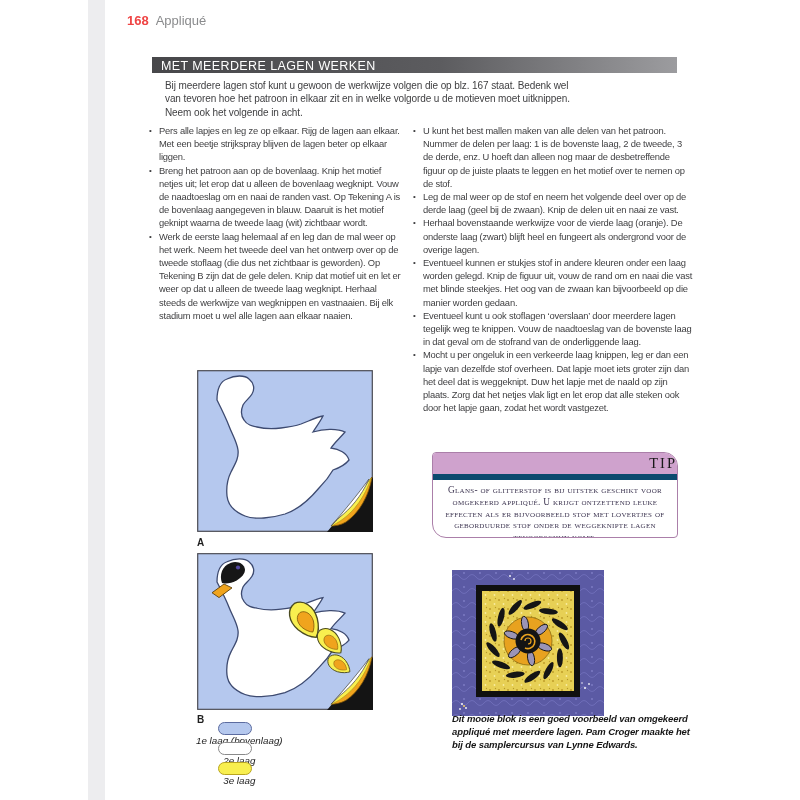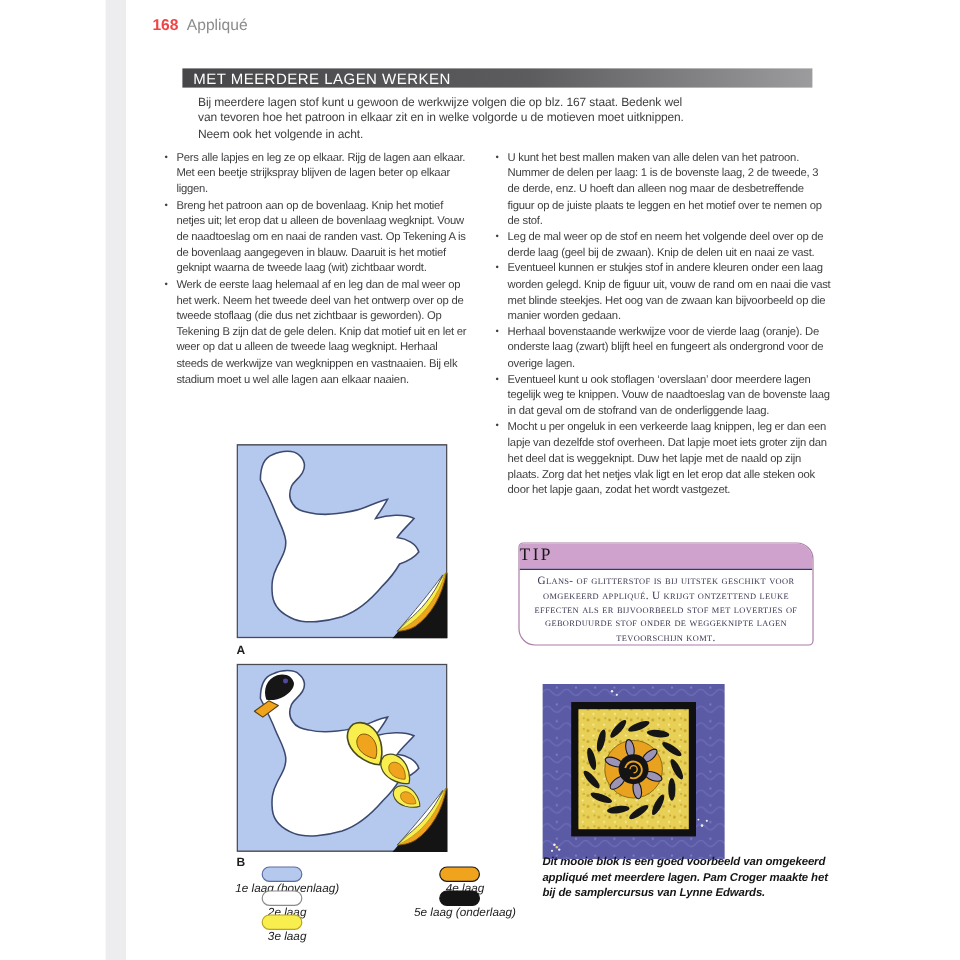--- a/index.html
+++ b/index.html
@@ -10,36 +10,36 @@
   .page-num{font-weight:bold;color:#ef4444;}
   .page-section{color:#8a8b8d;margin-left:7px;margin-top:13px;}
   .title-bar{position:absolute;left:152px;top:57px;width:525px;height:16px;box-sizing:border-box;
         background:linear-gradient(90deg,#47474a 0%,#5c5c5f 55%,#9c9c9f 100%);
         color:#ffffff;font-size:12.5px;font-weight:normal;letter-spacing:.4px;line-height:18px;padding-left:9px;}
   .intro{position:absolute;left:165px;top:79px;width:412px;font-size:10px;line-height:13.4px;letter-spacing:-0.1px;}
   .col{position:absolute;top:124px;font-size:9.4px;line-height:13.2px;letter-spacing:-0.2px;}
   .col ul{margin:0;padding:0;list-style:none;}
   .col li{padding-left:11px;position:relative;}
   .col li::before{content:"\2022";position:absolute;left:1px;top:0;font-size:8px;line-height:13.2px;color:#3f3f41;}
-  .col-left{left:136px;width:257px;}
+  .col-left{left:148px;width:257px;}
   .col-right{left:412px;width:281px;}
   .fig{position:absolute;}
   .fig-a{left:197px;top:370px;}
   .fig-b{left:197px;top:553px;}
   .fig-label{position:absolute;font-size:10px;font-weight:bold;color:#1f1f1f;}
   .fig-label-a{left:197px;top:537px;}
   .fig-label-b{left:197px;top:714px;}
   .legend-col{position:absolute;font-size:9.8px;font-style:italic;color:#1c1c1c;}
   .legend-col1{left:196px;top:722px;}
   .legend-col2{left:345px;top:722px;}
   .legend-row{display:flex;align-items:center;height:20px;flex-direction:column;}
   .pill{width:34px;height:13px;border-radius:7px;border:1px solid #555;margin-right:8px;box-sizing:border-box;background:#ddd;flex:0 0 auto;}
   .tip{position:absolute;left:432px;top:452px;width:246px;height:86px;box-sizing:border-box;background:#ffffff;
         border:1.5px solid #ab7fa9;border-radius:4px 14px 4px 14px;overflow:hidden;}
-  .tip-header{height:21px;background:#cfa2cd;border-bottom:1px solid #0c4a6e;text-align:left;
+  .tip-header{height:21px;background:#cfa2cd;border-bottom:6px solid #0c4a6e;text-align:right;
         font-family:"Liberation Serif",serif;font-size:14.5px;letter-spacing:2px;color:#191919;line-height:21px;}
   .tip-body{font-family:"Liberation Serif",serif;font-variant:small-caps;font-size:9.3px;line-height:11.8px;
         letter-spacing:.3px;text-align:center;color:#3c3450;padding:5px 9px 0 9px;}
   .photo{position:absolute;left:452px;top:570px;width:152px;height:146px;}
   .caption{position:absolute;left:452px;top:712px;width:250px;font-size:9.5px;line-height:13.2px;
         font-weight:bold;font-style:italic;color:#151515;letter-spacing:-0.1px;}
 </style>
 </head>
 <body>
 
@@ -59,22 +59,22 @@
       <li>Pers alle lapjes en leg ze op elkaar. Rijg de lagen aan elkaar. Met een beetje strijkspray blijven de lagen beter op elkaar liggen.</li>
       <li>Breng het patroon aan op de bovenlaag. Knip het motief netjes uit; let erop dat u alleen de bovenlaag wegknipt. Vouw de naadtoeslag om en naai de randen vast. Op Tekening A is de bovenlaag aangegeven in blauw. Daaruit is het motief geknipt waarna de tweede laag (wit) zichtbaar wordt.</li>
       <li>Werk de eerste laag helemaal af en leg dan de mal weer op het werk. Neem het tweede deel van het ontwerp over op de tweede stoflaag (die dus net zichtbaar is geworden). Op Tekening B zijn dat de gele delen. Knip dat motief uit en let er weer op dat u alleen de tweede laag wegknipt. Herhaal steeds de werkwijze van wegknippen en vastnaaien. Bij elk stadium moet u wel alle lagen aan elkaar naaien.</li>
     </ul>
   </div>
 
   <div class="col col-right">
     <ul>
       <li>U kunt het best mallen maken van alle delen van het patroon. Nummer de delen per laag: 1 is de bovenste laag, 2 de tweede, 3 de derde, enz. U hoeft dan alleen nog maar de desbetreffende figuur op de juiste plaats te leggen en het motief over te nemen op de stof.</li>
       <li>Leg de mal weer op de stof en neem het volgende deel over op de derde laag (geel bij de zwaan). Knip de delen uit en naai ze vast.</li>
+      <li>Herhaal bovenstaande werkwijze voor de vierde laag (oranje). De onderste laag (zwart) blijft heel en fungeert als ondergrond voor de overige lagen.</li>
       <li>Eventueel kunnen er stukjes stof in andere kleuren onder een laag worden gelegd. Knip de figuur uit, vouw de rand om en naai die vast met blinde steekjes. Het oog van de zwaan kan bijvoorbeeld op die manier worden gedaan.</li>
-      <li>Herhaal bovenstaande werkwijze voor de vierde laag (oranje). De onderste laag (zwart) blijft heel en fungeert als ondergrond voor de overige lagen.</li>
       <li>Eventueel kunt u ook stoflagen ‘overslaan’ door meerdere lagen tegelijk weg te knippen. Vouw de naadtoeslag van de bovenste laag in dat geval om de stofrand van de onderliggende laag.</li>
       <li>Mocht u per ongeluk in een verkeerde laag knippen, leg er dan een lapje van dezelfde stof overheen. Dat lapje moet iets groter zijn dan het deel dat is weggeknipt. Duw het lapje met de naald op zijn plaats. Zorg dat het netjes vlak ligt en let erop dat alle steken ook door het lapje gaan, zodat het wordt vastgezet.</li>
     </ul>
   </div>
 
   <div class="fig fig-a">
     <svg width="176" height="162" viewBox="0 0 176 162">
       <rect x="0.7" y="0.7" width="174.6" height="160.6" fill="#b5c8ee" stroke="#4a4a52" stroke-width="1.2"></rect>
       <path d="M20,30 C20,20 22,12 30,9 C38,5 48,5 52,9 C57,13 58,19 55,24 C52,29 48,31 46,35 C44,40 44,46 47,50 C50,55 55,56 60,57 C68,59 76,59 84,58 C92,57 98,56 104,54 C112,51 120,47 126,46 C123,52 119,57 116,62 C126,59 140,58 148,62 C143,68 138,72 134,78 C142,79 150,83 152,90 C148,95 142,98 136,100 C132,107 128,112 122,118 C112,130 100,140 88,144 C75,148 58,150 48,146 C38,142 31,135 30,126 C29,116 30,110 34,102 C38,94 42,88 41,80 C40,72 35,64 32,56 C29,48 24,38 20,30 Z" fill="#ffffff" stroke="#3d4a70" stroke-width="1.3"></path>
       <g>
@@ -125,30 +125,20 @@
       <span class="pill" style="background: rgb(181, 200, 238); border-color: rgb(92, 108, 160);"></span>
       <span>1e laag (bovenlaag)</span>
     </div>
     <div class="legend-row">
       <span class="pill" style="background: rgb(255, 255, 255); border-color: rgb(138, 138, 138);"></span>
       <span>2e laag</span>
     </div>
     <div class="legend-row">
       <span class="pill" style="background: rgb(248, 239, 79); border-color: rgb(185, 165, 31);"></span>
       <span>3e laag</span>
-    </div>
-  </div>
-  <div class="legend-col legend-col2">
-    <div class="legend-row">
-      <span class="pill" style="background: rgb(240, 164, 29); border-color: rgb(26, 26, 26);"></span>
-      <span>4e laag</span>
-    </div>
-    <div class="legend-row">
-      <span class="pill" style="background: rgb(20, 20, 20); border-color: rgb(20, 20, 20);"></span>
-      <span>5e laag (onderlaag)</span>
     </div>
   </div>
 
   <div class="tip">
     <div class="tip-header">TIP</div>
     <div class="tip-body">Glans- of glitterstof is bij uitstek geschikt voor omgekeerd appliqué. U krijgt ontzettend leuke effecten als er bijvoorbeeld stof met lovertjes of geborduurde stof onder de weggeknipte lagen tevoorschijn komt.</div>
   </div>
 
   <div class="photo">
     <svg width="152" height="146" viewBox="0 0 152 146">

